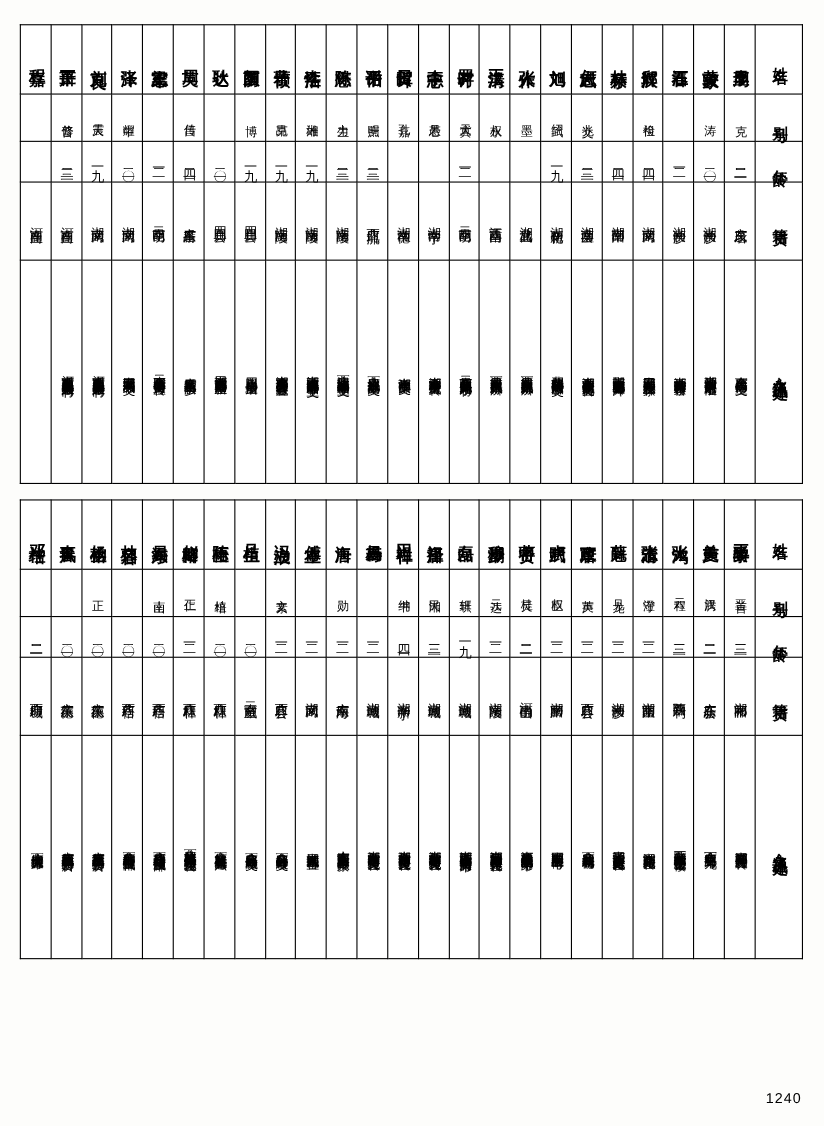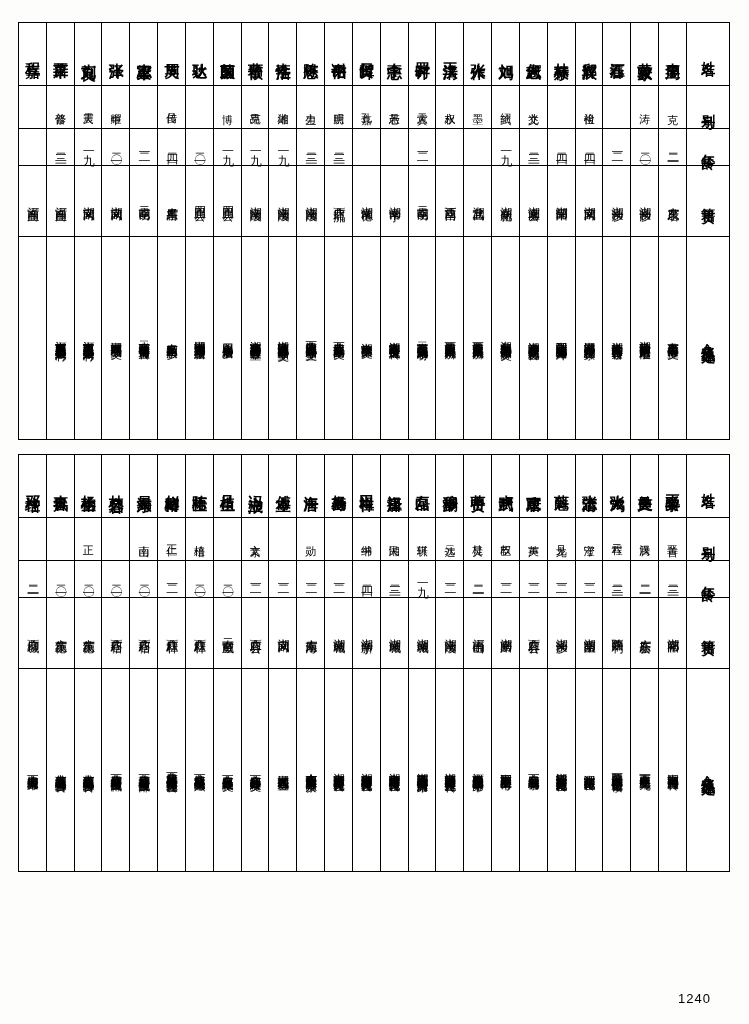--- a/index.html
+++ b/index.html
@@ -60,21 +60,21 @@
   tr.r-name td .v{height:56px;}
   tr.r-alias td .v{height:36px;}
   tr.r-age td .v{height:30px;}
   tr.r-origin td .v{height:64px;}
   tr.r-addr td .v{height:196px;}
 
   .spacer{height:14px;}
   .label{font-weight:bold;}
   .pageno{
     position:absolute;
-    right:38px;bottom:18px;
+    right:20px;bottom:18px;
     font-size:13px;
     font-family:"Liberation Sans",sans-serif;
     letter-spacing:1px;
   }
 </style>
 </head>
 <body>
 
 <div class="page">
 

